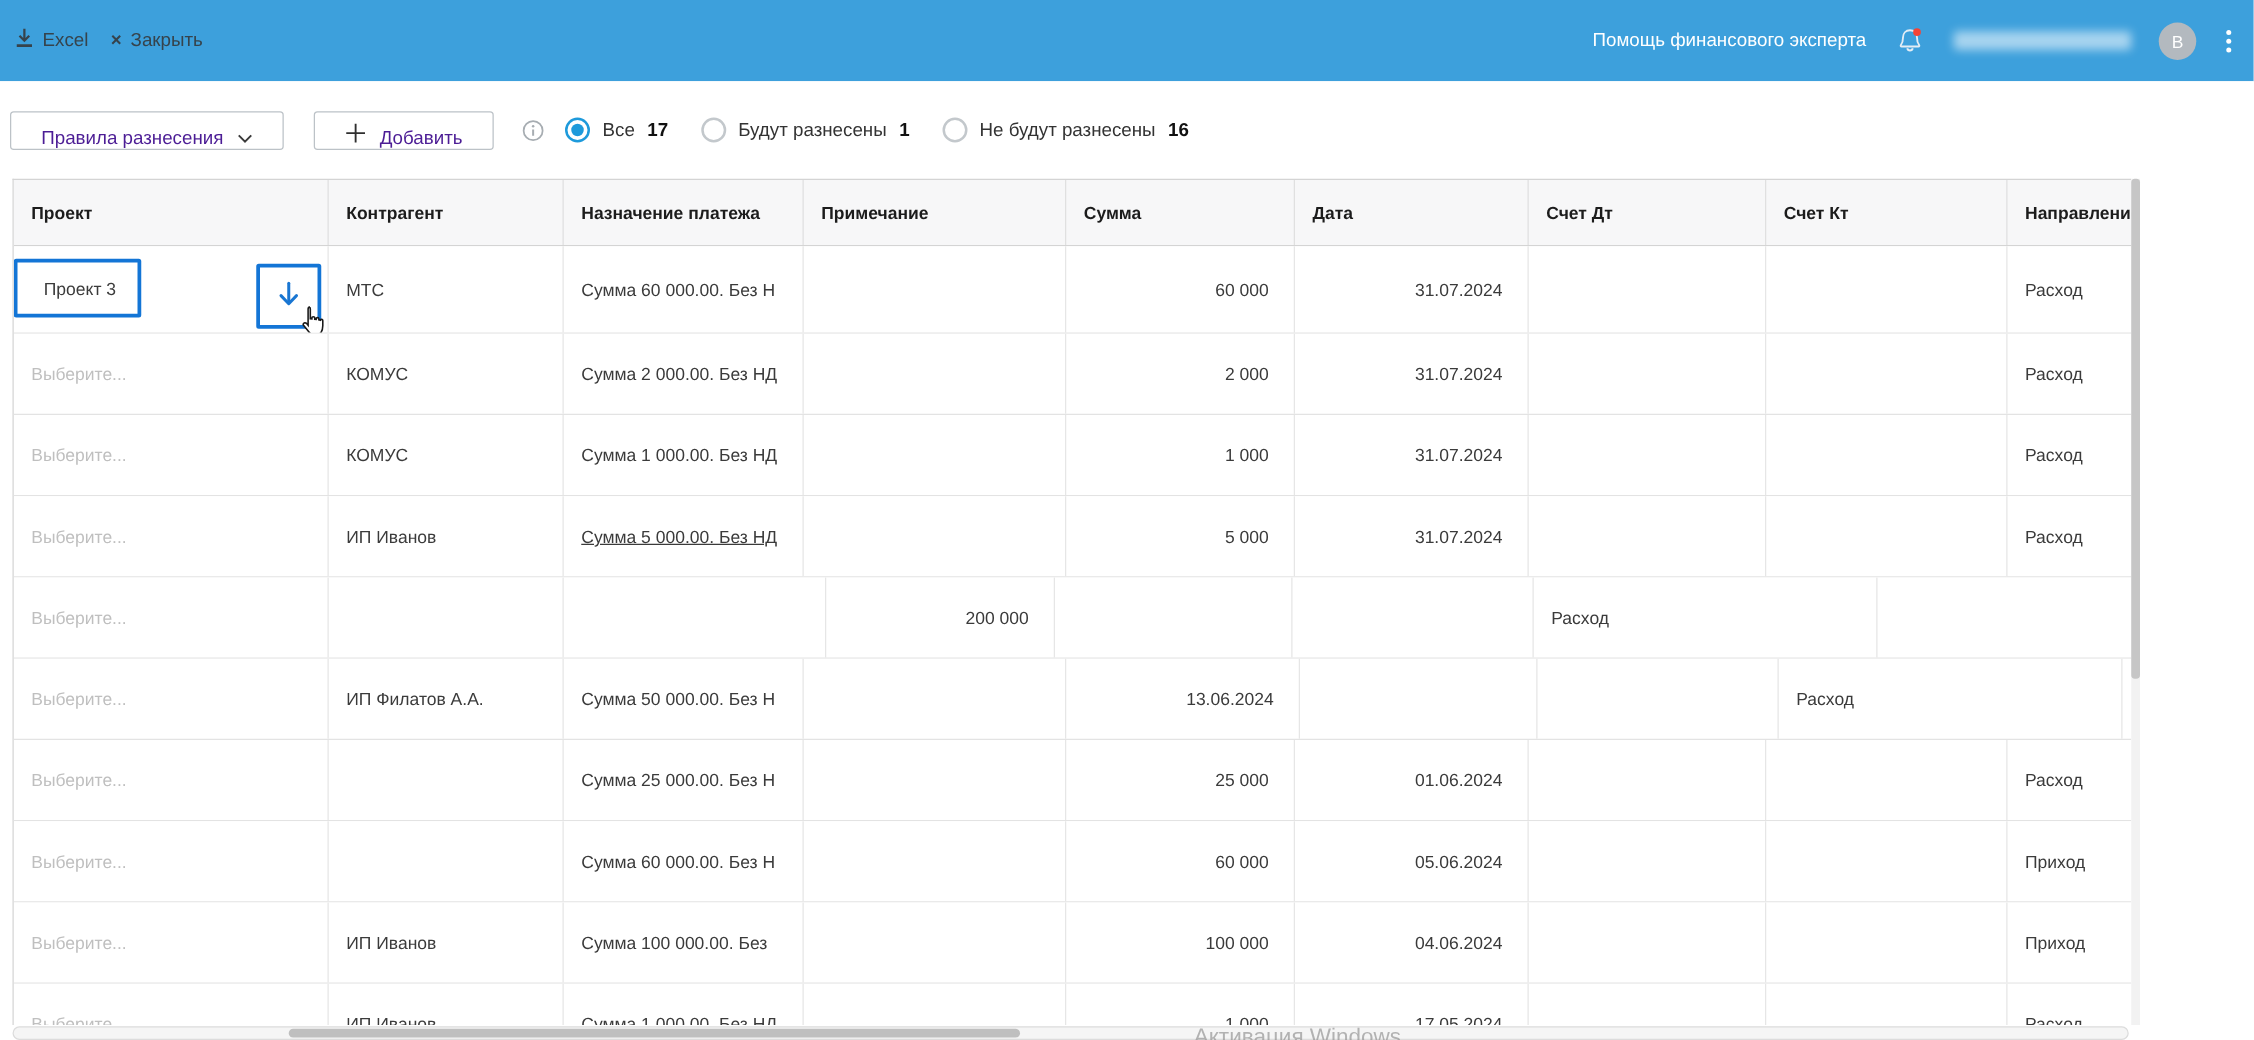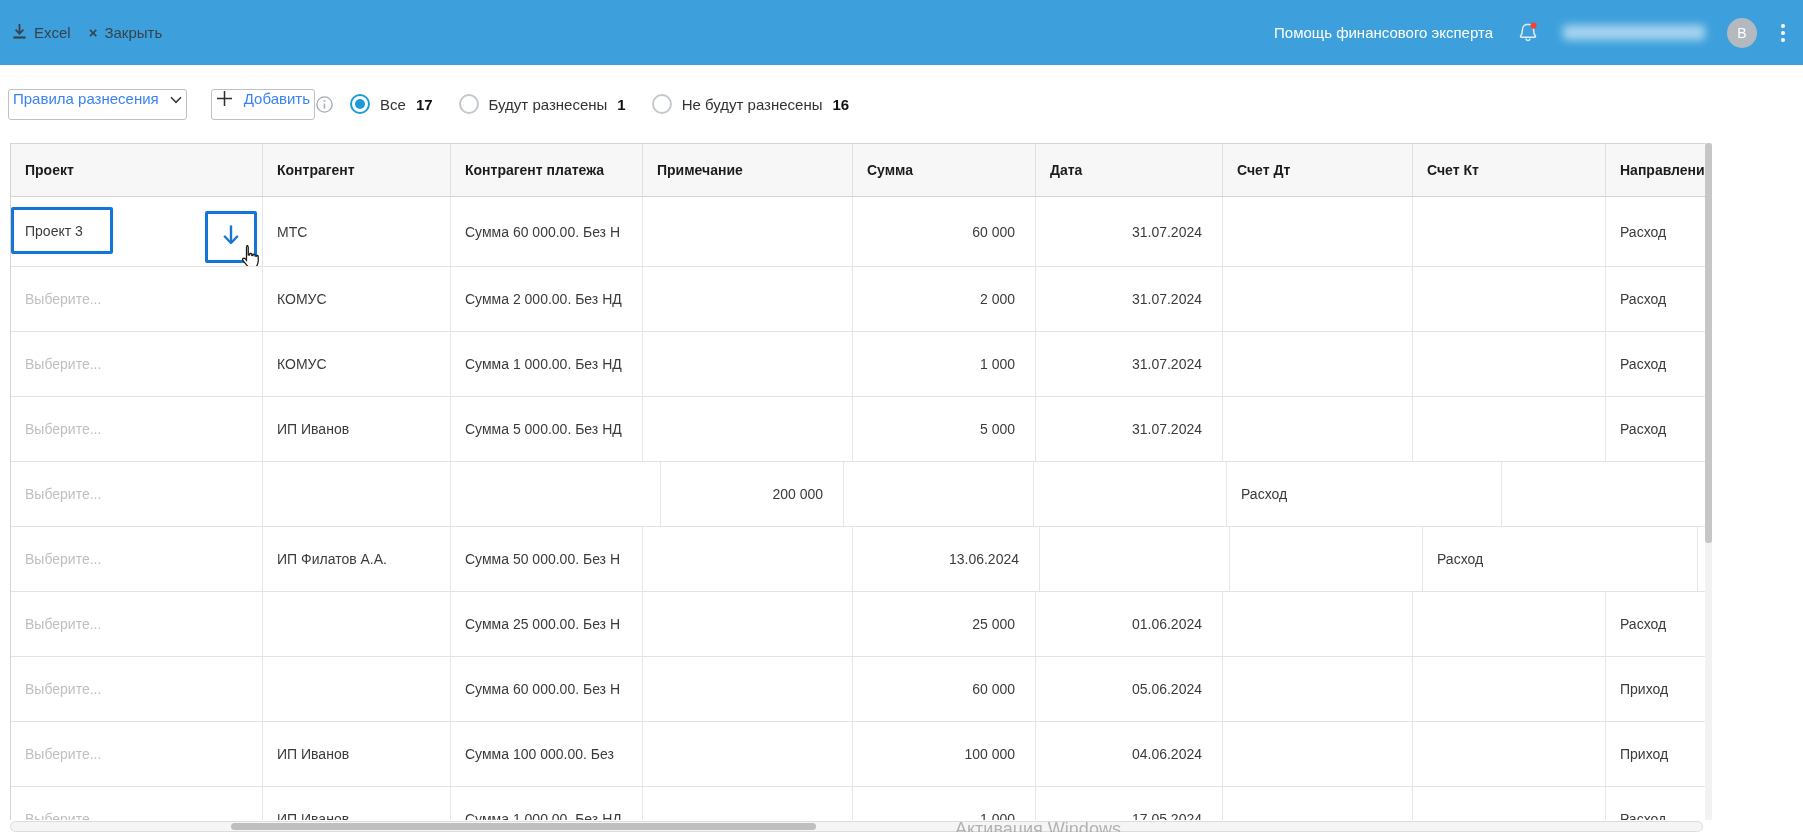--- a/index.html
+++ b/index.html
@@ -25,24 +25,24 @@
     display:flex;align-items:center;justify-content:center;}
   .dots{display:flex;flex-direction:column;gap:3px;padding:2px;}
   .dots i{width:4px;height:4px;border-radius:50%;background:#fff;display:block;}
   
   .toolbar{
     position:absolute;left:0;top:65px;width:1803px;height:78px;background:#fff;
     display:flex;align-items:center;box-sizing:border-box;padding-left:8px;
   }
   .btn{
     height:31px;box-sizing:border-box;border:1px solid #bcc2c7;border-radius:3px;background:#fff;
-    display:inline-flex;align-items:flex-start;gap:11px;padding:0 4px;font-size:15px;color:#3b82f6;cursor:pointer;white-space:nowrap;
+    display:inline-flex;align-items:flex-end;gap:11px;padding:0 24px;font-size:15px;color:#4c1d95;cursor:pointer;white-space:nowrap;
   }
   .btn-rules{margin-right:24px;}
-  .btn-add{}
+  .btn-add{margin-right:22px;}
   .info-wrap{display:flex;align-items:center;margin-right:16px;}
   .filters{display:flex;align-items:center;gap:26px;}
   .filter{display:flex;align-items:center;gap:10px;cursor:pointer;}
   .radio{width:16px;height:16px;border:2px solid #c3c8cc;border-radius:50%;background:#fff;position:relative;box-sizing:content-box;}
   .radio.checked{border-color:#1E9ADB;}
   .radio.checked::after{content:'';position:absolute;left:3px;top:3px;width:10px;height:10px;border-radius:50%;background:#1E9ADB;}
   .f-label{font-size:15px;color:#333;}
   .f-count{font-size:15px;color:#111;font-weight:700;}
   
   .table-wrap{
@@ -53,21 +53,21 @@
   .h-cell{box-sizing:border-box;border-right:1px solid #e0e0e0;display:flex;align-items:center;
     padding:0 12px 0 14px;font-size:14px;font-weight:700;color:#1c1c1c;white-space:nowrap;overflow:hidden;}
   .t-row{display:flex;border-bottom:1px solid #e3e3e3;box-sizing:border-box;width:1880px;background:#fff;}
   .t-cell{box-sizing:border-box;border-right:1px solid #e6e6e6;display:flex;align-items:center;
     padding:0 20px 0 14px;font-size:14px;color:#3b3b3b;white-space:nowrap;overflow:hidden;}
   .t-cell.num{justify-content:flex-end;}
   .placeholder{color:#bfbfbf;}
   .cell-project-sel{position:relative;padding:0;}
   .sel-box{
     position:absolute;left:0;top:10px;width:102px;height:47px;box-sizing:border-box;
-    border:3px solid #1375D6;border-radius:2px;background:#fff;display:flex;align-items:center;padding-left:11px;
+    border:3px solid #1375D6;border-radius:2px;background:#fff;display:flex;align-items:center;padding-left:21px;
     font-size:14px;color:#3b3b3b;cursor:pointer;
   }
   .icon-btn{
     position:absolute;right:5px;top:14px;width:52px;height:52px;box-sizing:border-box;
     border:3px solid #1375D6;border-radius:2px;background:#fff;display:flex;align-items:center;justify-content:center;cursor:pointer;
   }
   .hand{position:absolute;right:-6px;bottom:-12px;}
   
   .v-scroll{position:absolute;left:1705px;top:143px;width:7px;height:677px;background:#f2f2f2;}
   .v-thumb{position:absolute;left:0;top:0;width:7px;height:400px;background:#c6c6c6;border-radius:3px;}
@@ -154,21 +154,21 @@
         <span class="f-label">Не будут разнесены</span>
         <span class="f-count">16</span>
       </div>
     </div>
 </div>
 
 <div class="table-wrap">
   <div class="grid-header" id="grid-header">
       <div class="h-cell" style="width: 252px;">Проект</div>
       <div class="h-cell" style="width: 188px;">Контрагент</div>
-      <div class="h-cell" style="width: 192px;">Контрагент платежа</div>
+      <div class="h-cell" style="width: 192px;">Назначение платежа</div>
       <div class="h-cell" style="width: 210px;">Примечание</div>
       <div class="h-cell" style="width: 183px;">Сумма</div>
       <div class="h-cell" style="width: 187px;">Дата</div>
       <div class="h-cell" style="width: 190px;">Счет Дт</div>
       <div class="h-cell" style="width: 193px;">Счет Кт</div>
       <div class="h-cell" style="width: 275px;">Направление</div>
     </div>
   <div class="grid-body" id="grid-body">
       <div class="t-row" style="height: 70px;">
         <div class="t-cell cell-project-sel" style="width: 252px;">
@@ -216,21 +216,21 @@
         <div class="t-cell num" style="width: 187px;">31.07.2024</div>
         <div class="t-cell" style="width: 190px;"></div>
         <div class="t-cell" style="width: 193px;"></div>
         <div class="t-cell" style="width: 275px;">Расход</div>
       </div>
       <div class="t-row" style="height: 65px;">
         <div class="t-cell" style="width: 252px;">
           <span class="placeholder">Выберите...</span>
         </div>
         <div class="t-cell" style="width: 188px;">ИП Иванов</div>
-        <div class="t-cell" style="width: 192px;">Сумма 5 000.00. Без НД</div>
+        <div class="t-cell" style="width: 192px; text-decoration: underline;">Сумма 5 000.00. Без НД</div>
         <div class="t-cell" style="width: 210px;"></div>
         <div class="t-cell num" style="width: 183px;">5 000</div>
         <div class="t-cell num" style="width: 187px;">31.07.2024</div>
         <div class="t-cell" style="width: 190px;"></div>
         <div class="t-cell" style="width: 193px;"></div>
         <div class="t-cell" style="width: 275px;">Расход</div>
       </div>
       <div class="t-row" style="height: 65px;">
         <div class="t-cell" style="width: 252px;">
           <span class="placeholder">Выберите...</span>

